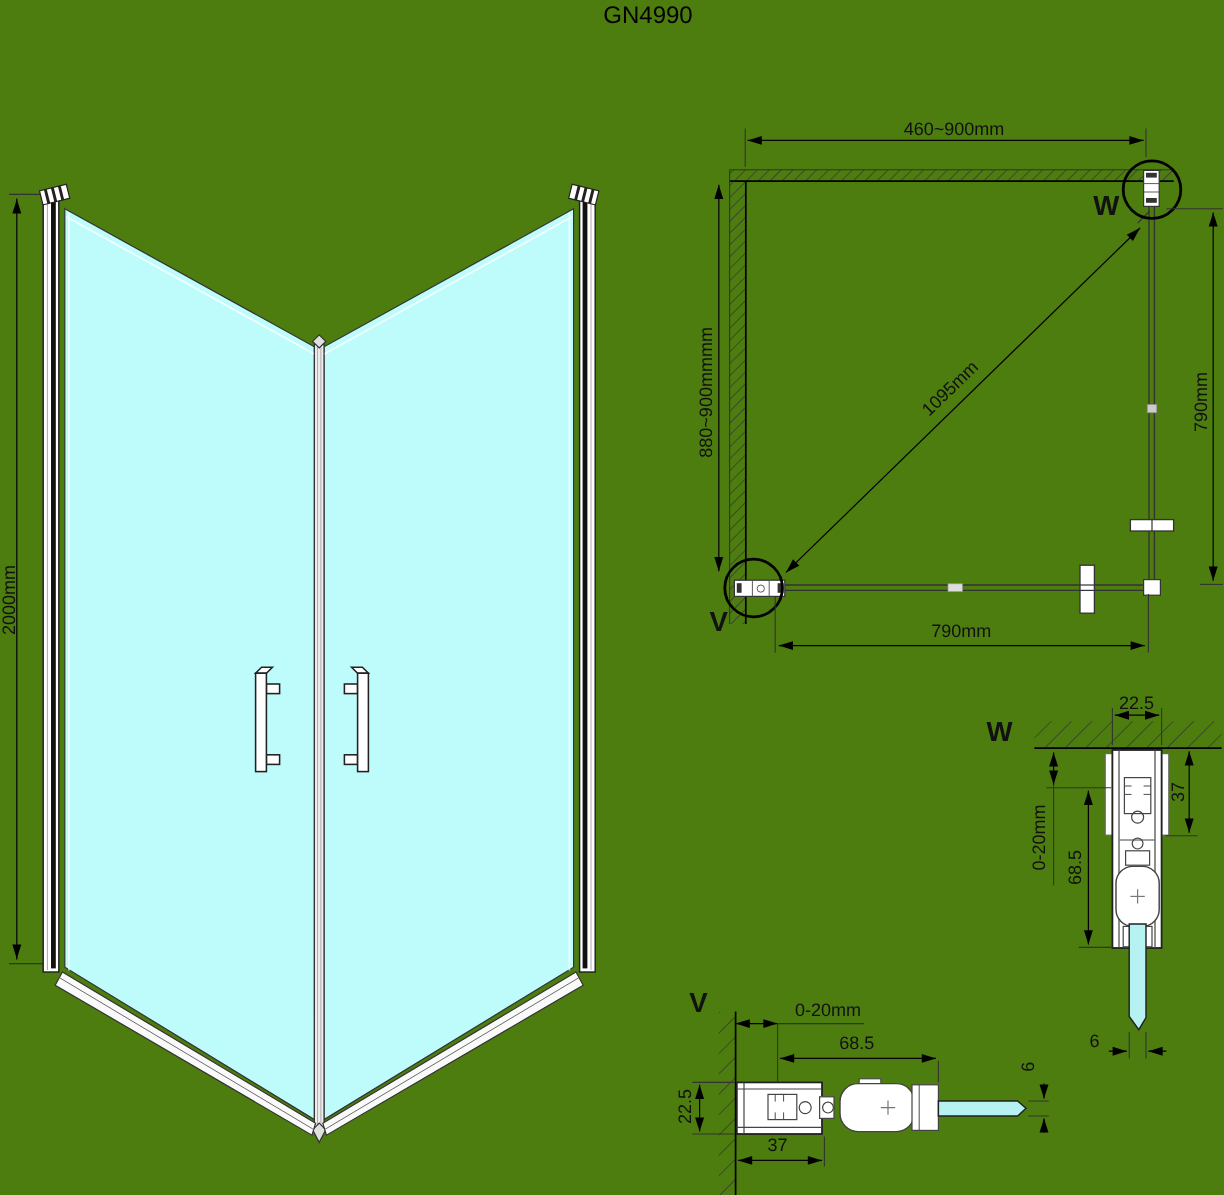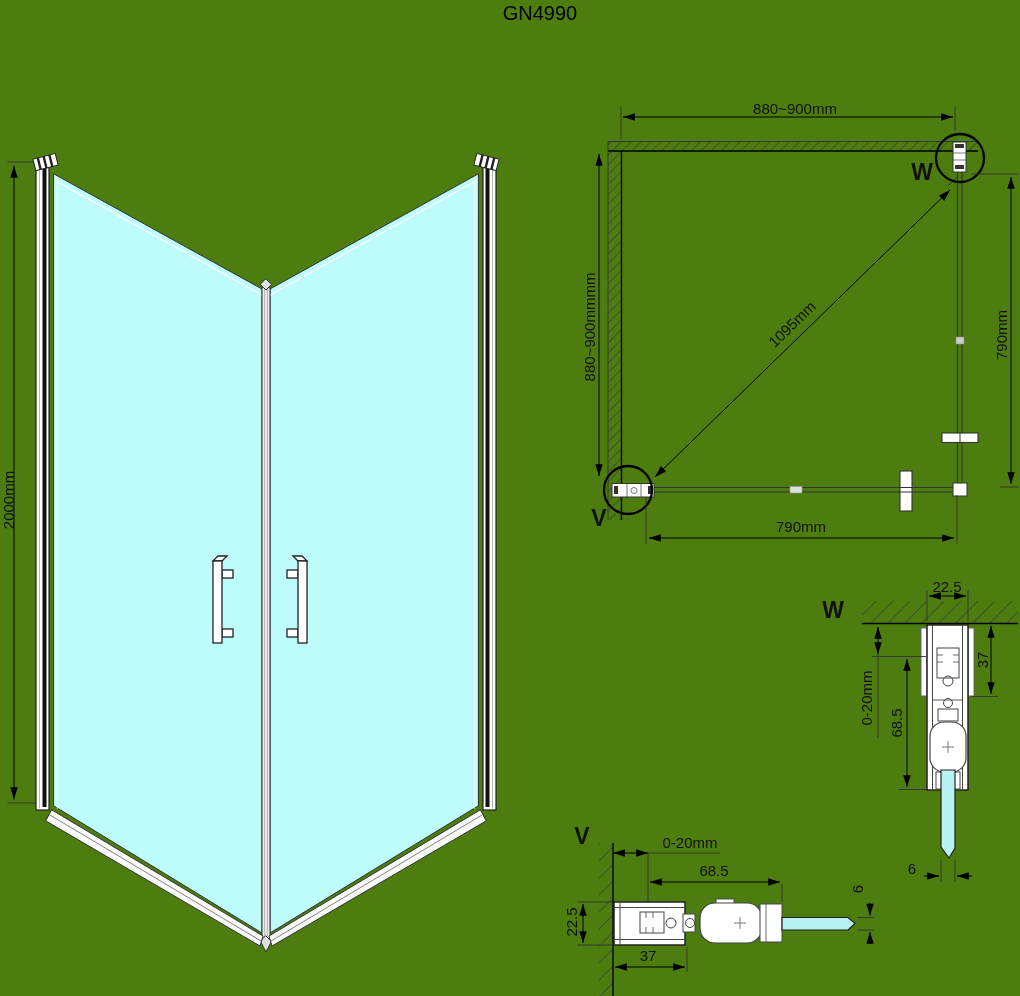--- a/index.html
+++ b/index.html
@@ -256,21 +256,21 @@
       <line x1="870" y1="903" x2="870" y2="915.5" stroke="#000" stroke-width="1" marker-end="url(#ar)"></line>
       <line x1="870" y1="944" x2="870" y2="932" stroke="#000" stroke-width="1" marker-end="url(#ar)"></line>
     </g>
   </g>
 </svg>
 
 <div class="lbl title" style="left:540px;top:13px;">GN4990</div>
 
 <div class="lbl r90" style="left:8px;top:500px;">2000mm</div>
 
-<div class="lbl" style="left:795px;top:108px;">880~900mm</div>
+<div class="lbl" style="left:795px;top:108px;">460~900mm</div>
 <div class="lbl r90" style="left:589px;top:327px;">880~900mmmm</div>
 <div class="lbl r44" style="left:792px;top:324px;">1095mm</div>
 <div class="lbl r90" style="left:1001px;top:335px;">790mm</div>
 <div class="lbl" style="left:801px;top:526px;">790mm</div>
 <div class="lbl big" style="left:922px;top:172px;">W</div>
 <div class="lbl big" style="left:599px;top:518px;">V</div>
 
 <div class="lbl big" style="left:833px;top:610px;">W</div>
 <div class="lbl" style="left:947px;top:586px;">22.5</div>
 <div class="lbl r90" style="left:982px;top:660px;">37</div>

